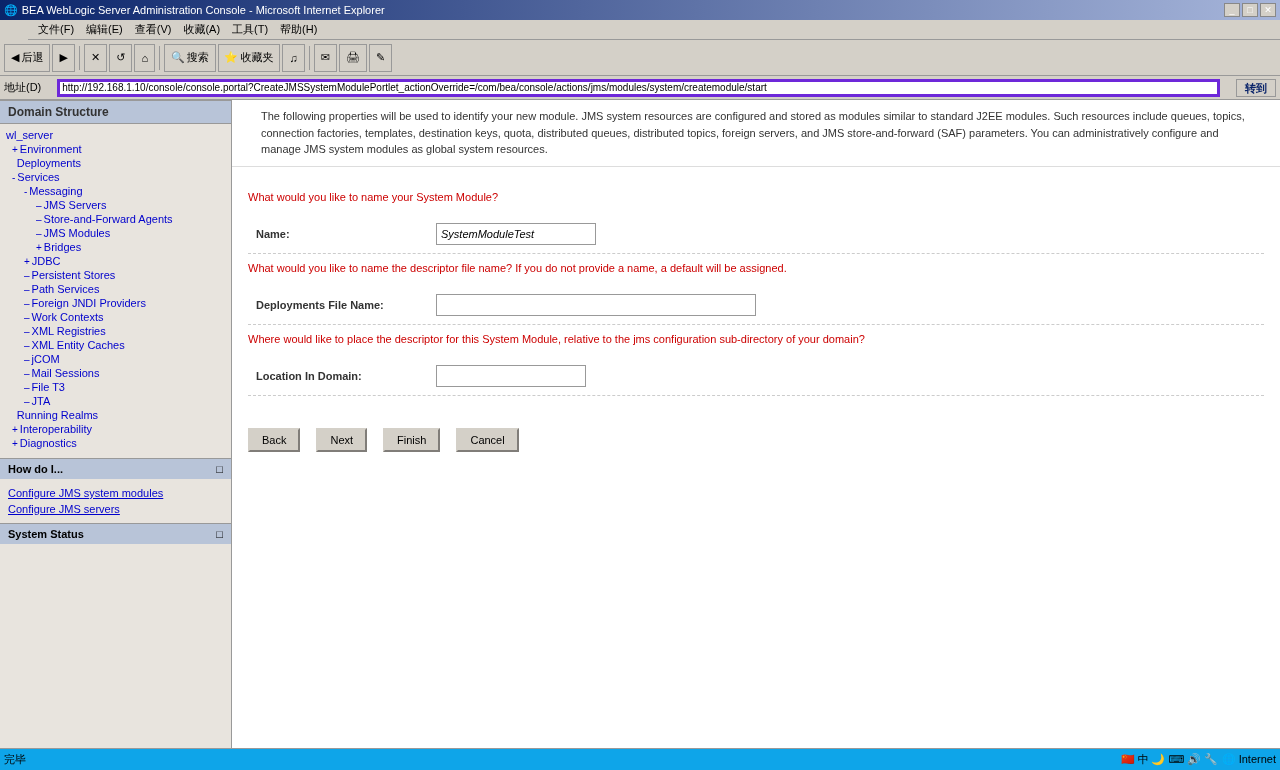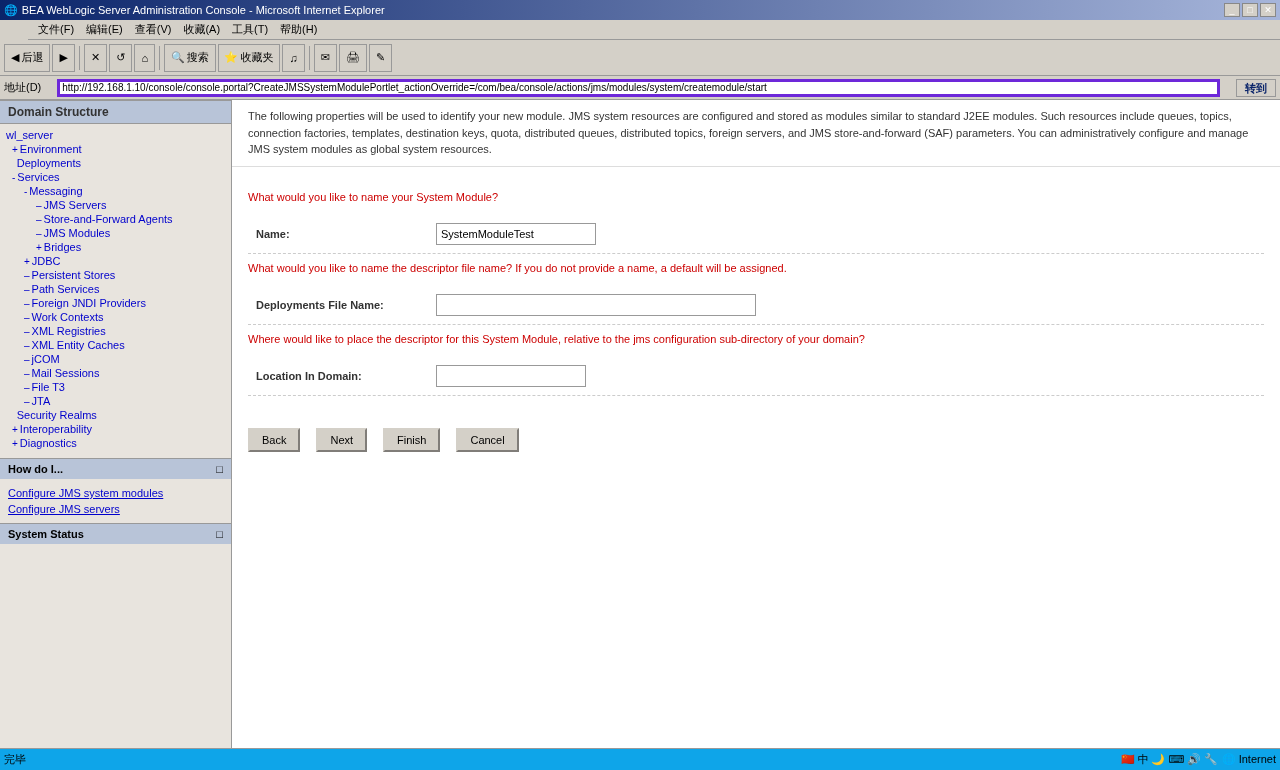--- a/index.html
+++ b/index.html
@@ -165,21 +165,21 @@
       flex: 1;
       background: white;
       overflow-y: auto;
       padding: 0;
     }
 
     .page-description {
       font-size: 11px;
       color: #333;
       line-height: 1.5;
-      padding: 8px 16px;
+      padding: 8px 29px;
       border-bottom: 1px solid #ddd;
     }
 
     .form-section { padding: 16px; }
 
     .question-text {
       color: #cc0000;
       font-size: 11px;
       margin-bottom: 12px;
       margin-top: 8px;
@@ -196,20 +196,21 @@
       width: 180px;
       font-size: 11px;
       font-weight: bold;
       color: #333;
     }
     .form-input {
       border: 1px solid #999;
       height: 22px;
       padding: 2px 4px;
       font-size: 11px;
+      font-style: italic;
     }
     .form-input-name { width: 160px; }
     .form-input-desc { width: 320px; }
     .form-input-loc { width: 150px; }
 
     
     .button-row {
       padding: 8px 16px;
       display: flex;
       gap: 16px;
@@ -391,21 +392,21 @@
         <span>File T3</span>
       </div>
 
       <div class="tree-item indent-2">
         <span class="tree-icon">–</span>
         <span>JTA</span>
       </div>
 
       <div class="tree-item indent-1">
         <span class="tree-icon">&nbsp;</span>
-        <span>Security Realms</span>
+        <span>Running Realms</span>
       </div>
 
       <div class="tree-item indent-1">
         <span class="tree-icon">+</span>
         <span>Interoperability</span>
       </div>
 
       <div class="tree-item indent-1">
         <span class="tree-icon">+</span>
         <span>Diagnostics</span>

